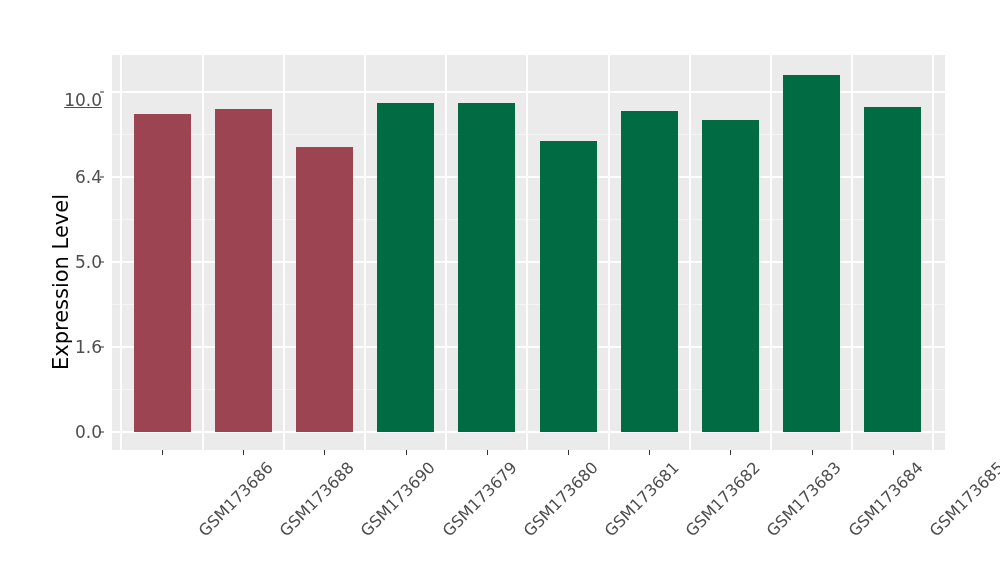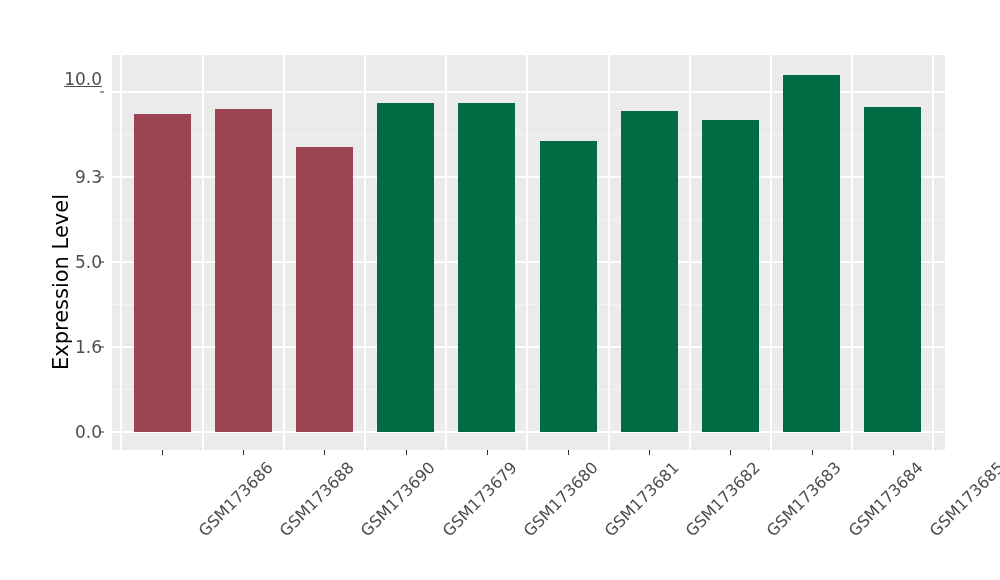--- a/index.html
+++ b/index.html
@@ -131,23 +131,23 @@
 
   <div class="y-axis-title">Expression Level</div>
 
   <div id="y-ticks">
       <div class="y-tick-label" style="top: 432px;">0.0</div>
       <div class="y-tick-mark" style="top: 432px;"></div>
       <div class="y-tick-label" style="top: 347px;">1.6</div>
       <div class="y-tick-mark" style="top: 347px;"></div>
       <div class="y-tick-label" style="top: 262px;">5.0</div>
       <div class="y-tick-mark" style="top: 262px;"></div>
-      <div class="y-tick-label" style="top: 177px;">9.3</div>
+      <div class="y-tick-label" style="top: 177px;">6.4</div>
       <div class="y-tick-mark" style="top: 177px;"></div>
-      <div class="y-tick-label" style="top: 79px; text-decoration: underline;">10.0</div>
+      <div class="y-tick-label" style="top: 100px; text-decoration: underline;">10.0</div>
       <div class="y-tick-mark" style="top: 92px;"></div>
     </div>
 
   <div id="panel">
       <div class="grid-h-minor" style="top: 334px;"></div>
       <div class="grid-h-minor" style="top: 249px;"></div>
       <div class="grid-h-minor" style="top: 164px;"></div>
       <div class="grid-h-minor" style="top: 79px;"></div>
       <div class="grid-h-major" style="top: 376px;"></div>
       <div class="grid-h-major" style="top: 291px;"></div>

